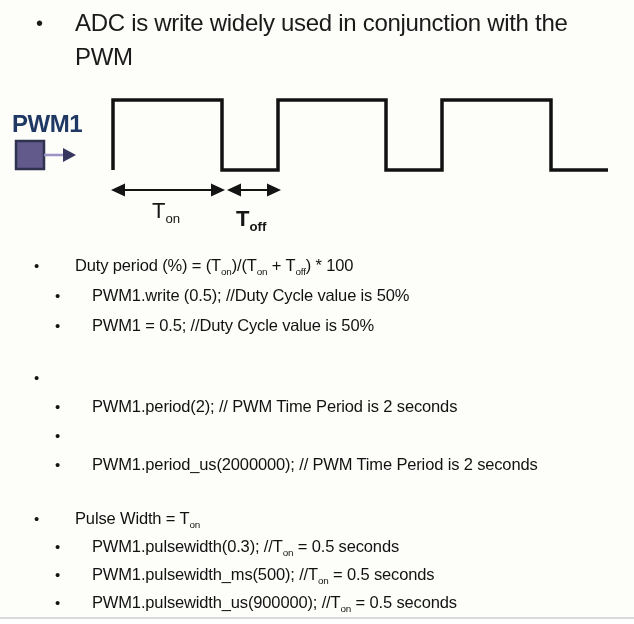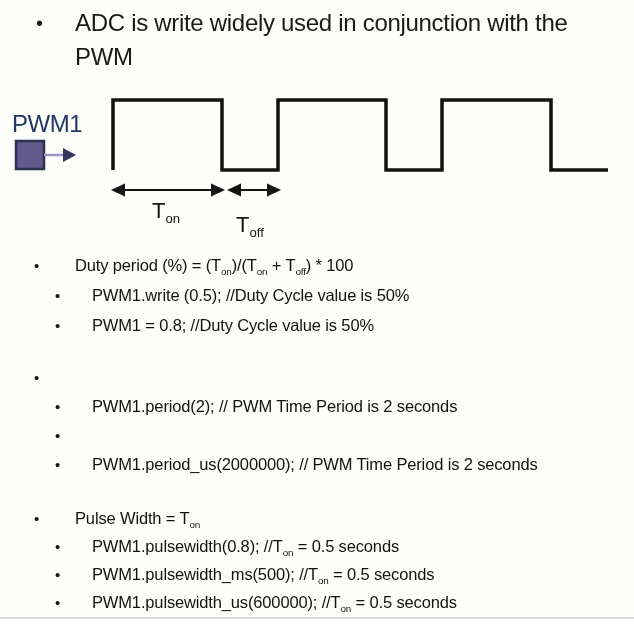--- a/index.html
+++ b/index.html
@@ -10,29 +10,29 @@
   html,body{background:#fff;}
   .slide{
     position:relative; width:634px; height:624px; background:var(--bg);
     font-family:"Liberation Sans", sans-serif; color:var(--text); overflow:hidden;
   }
   
   .title-row{position:absolute; top:6px; left:36px; width:560px; display:flex; align-items:flex-start;}
   .title-bullet{width:39px; flex:0 0 39px; font-size:20px; line-height:34px; color:#1a1a1a;}
   .title-text{font-size:24px; line-height:34px; color:#1a1a1a; letter-spacing:-0.3px; width:520px;}
   
-  .pwm-label{position:absolute; left:12px; top:110px; font-size:24px; letter-spacing:-0.5px; color:var(--navy); font-weight:normal;text-align:center;}
+  .pwm-label{position:absolute; left:12px; top:110px; font-size:24px; letter-spacing:-0.5px; color:var(--navy); font-weight:bold;text-align:center;}
   .icon-svg{position:absolute; left:14px; top:139px;}
   .diagram-svg{position:absolute; left:0; top:88px;}
   .wave{fill:none; stroke:var(--waveform); stroke-width:3.5;}
   .meas-line{stroke:#141414; stroke-width:2;}
   .meas-head{fill:#141414;}
   .t-label{position:absolute; font-size:22px; color:#161616;}
   .t-on-label{left:152px; top:198px;}
-  .t-off-label{left:236px; top:212px;}
+  .t-off-label{left:236px; top:206px;font-weight:bold;}
   sub{font-size:0.6em; line-height:0;}
   
   .section{position:absolute; left:0; width:620px;}
   .row{display:flex; align-items:center;}
   .s1 .row{height:30px;} .s2 .row{height:29px;} .s3 .row{height:28px;}
   .bullet{font-size:15px; color:#151515;}
   .row.heading{padding-left:34px;} .row.heading .bullet{width:41px; flex:0 0 41px;}
   .row.item{padding-left:55px;} .row.item .bullet{width:37px; flex:0 0 37px;}
   .txt{font-size:16.5px; letter-spacing:-0.15px; white-space:nowrap; color:#121212;}
   .s1{top:250px;} .s2{top:363px;} .s3{top:504px;}
@@ -79,21 +79,21 @@
     <div class="row heading">
       <span class="bullet">•</span>
       <span class="txt"><span>Duty period (%) = (T</span><sub>on</sub><span>)/(T</span><sub>on</sub><span> + T</span><sub>off</sub><span>) * 100</span></span>
     </div>
     <div class="row item">
       <span class="bullet">•</span>
       <span class="txt"><span>PWM1.write (0.5); //Duty Cycle value is 50%</span></span>
     </div>
     <div class="row item">
       <span class="bullet">•</span>
-      <span class="txt"><span>PWM1 = 0.8; //Duty Cycle value is 50%</span></span>
+      <span class="txt"><span>PWM1 = 0.5; //Duty Cycle value is 50%</span></span>
     </div>
   </div>
 
   <div class="section s2">
     <div class="row heading">
       <span class="bullet">•</span>
     </div>
     <div class="row item">
       <span class="bullet">•</span>
       <span class="txt"><span>PWM1.period(2); // PWM Time Period is 2 seconds</span></span>
@@ -107,27 +107,27 @@
     </div>
   </div>
 
   <div class="section s3">
     <div class="row heading">
       <span class="bullet">•</span>
       <span class="txt"><span>Pulse Width = T</span><sub>on</sub></span>
     </div>
     <div class="row item">
       <span class="bullet">•</span>
-      <span class="txt"><span>PWM1.pulsewidth(0.8); //T</span><sub>on</sub><span> = 0.5 seconds</span></span>
+      <span class="txt"><span>PWM1.pulsewidth(0.3); //T</span><sub>on</sub><span> = 0.5 seconds</span></span>
     </div>
     <div class="row item">
       <span class="bullet">•</span>
       <span class="txt"><span>PWM1.pulsewidth_ms(500); //T</span><sub>on</sub><span> = 0.5 seconds</span></span>
     </div>
     <div class="row item">
       <span class="bullet">•</span>
-      <span class="txt"><span>PWM1.pulsewidth_us(600000); //T</span><sub>on</sub><span> = 0.5 seconds</span></span>
+      <span class="txt"><span>PWM1.pulsewidth_us(900000); //T</span><sub>on</sub><span> = 0.5 seconds</span></span>
     </div>
   </div>
 
   <div class="divider"></div>
   <div class="below"></div>
 </div>
 
 </body></html>

